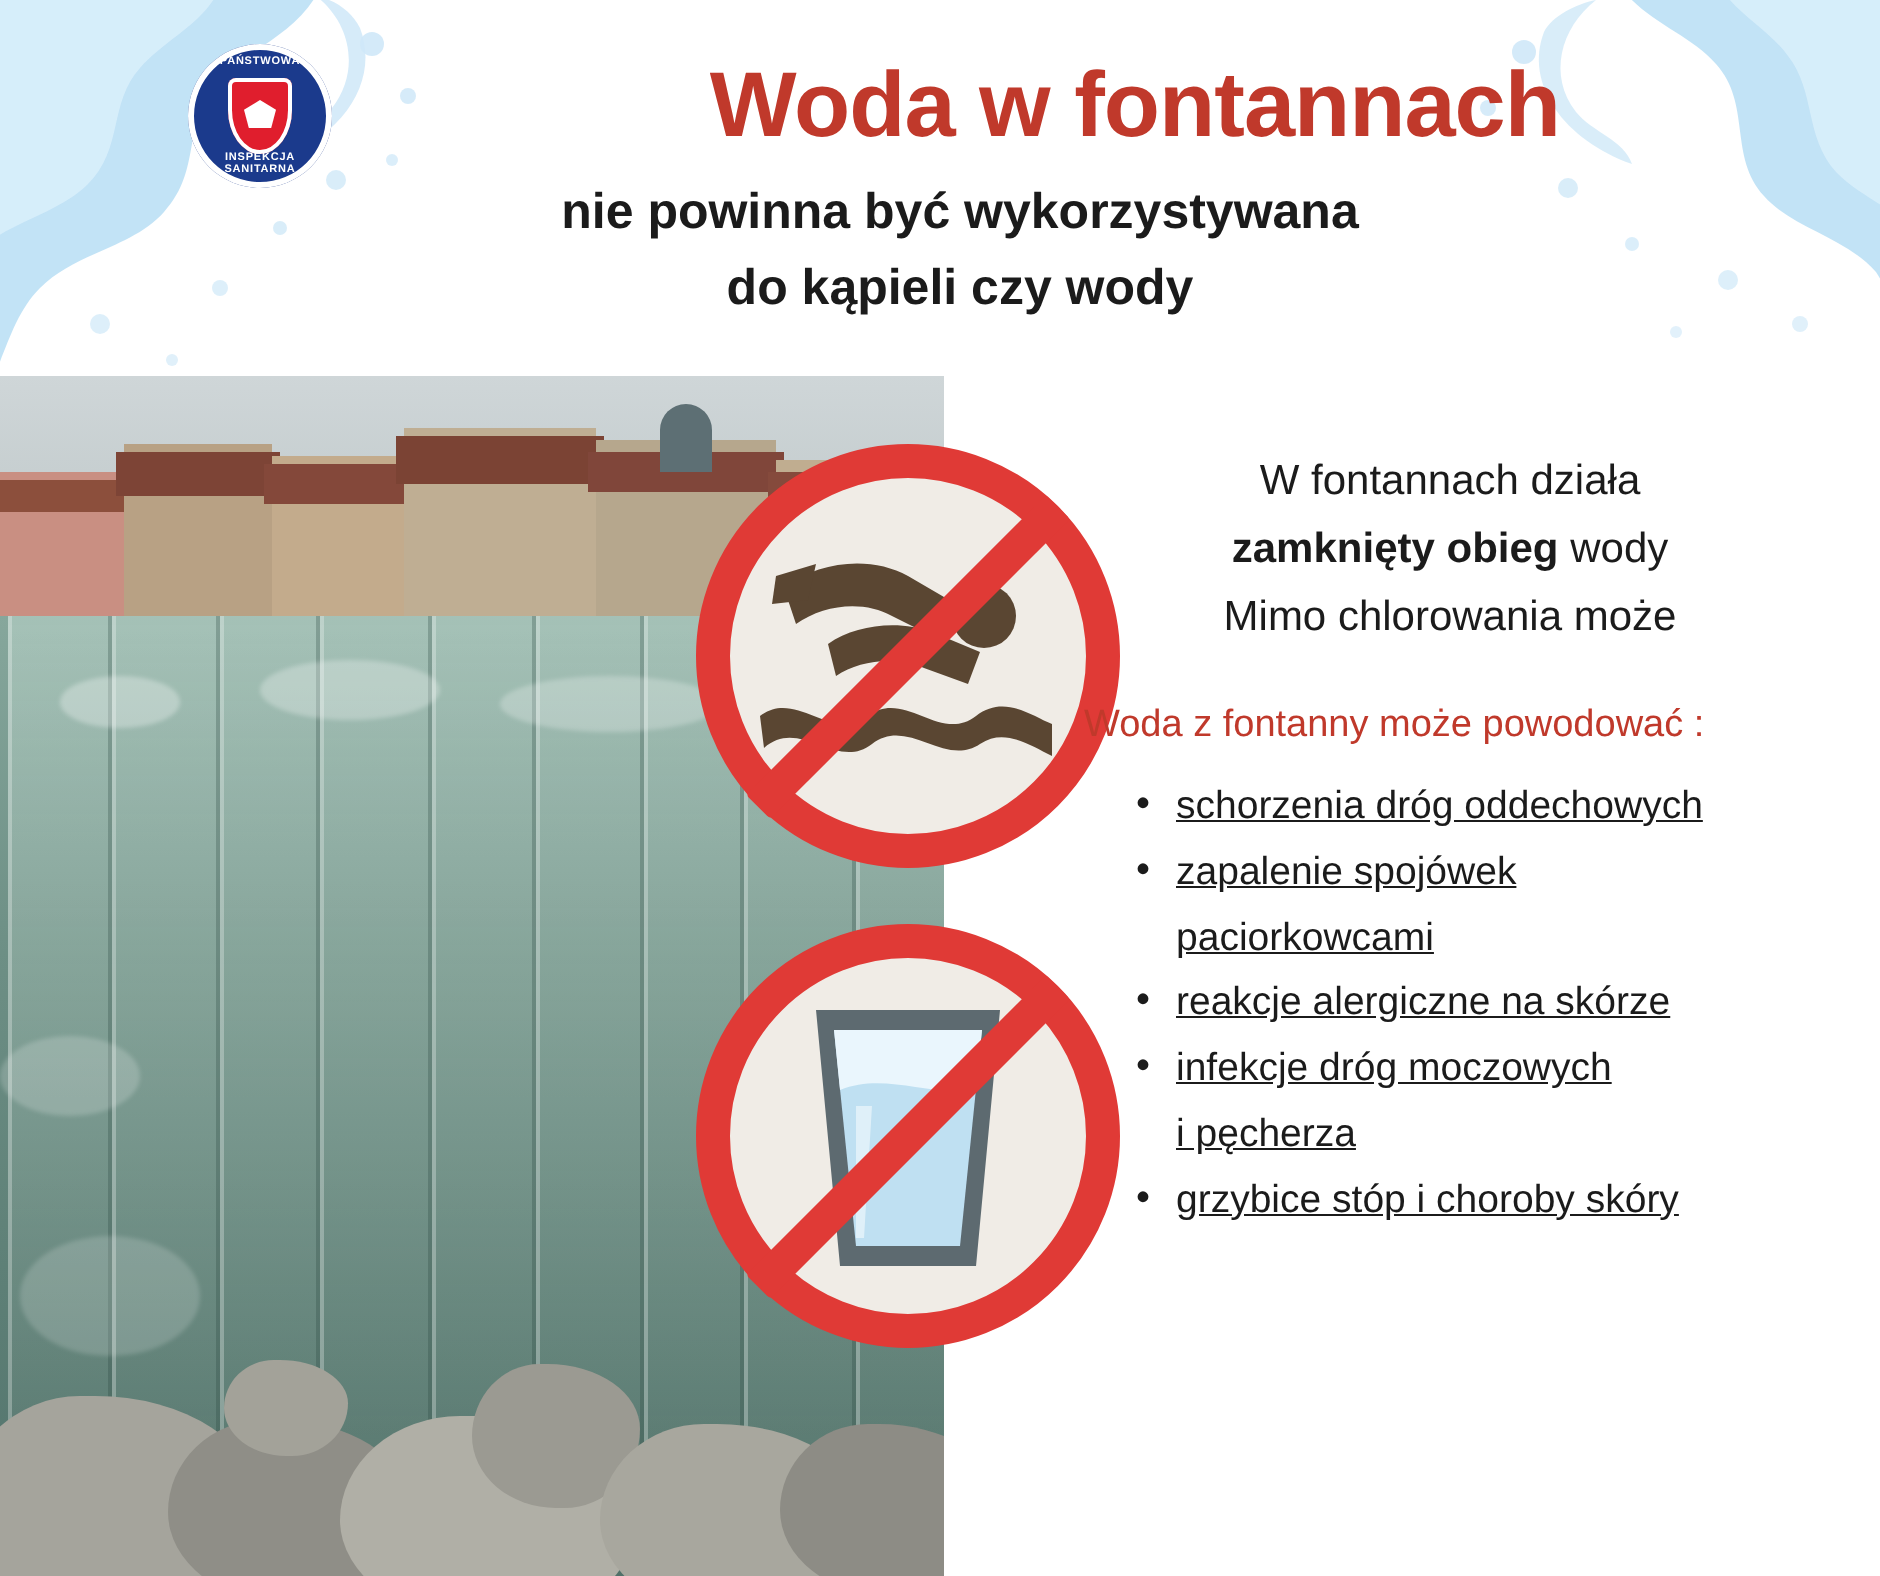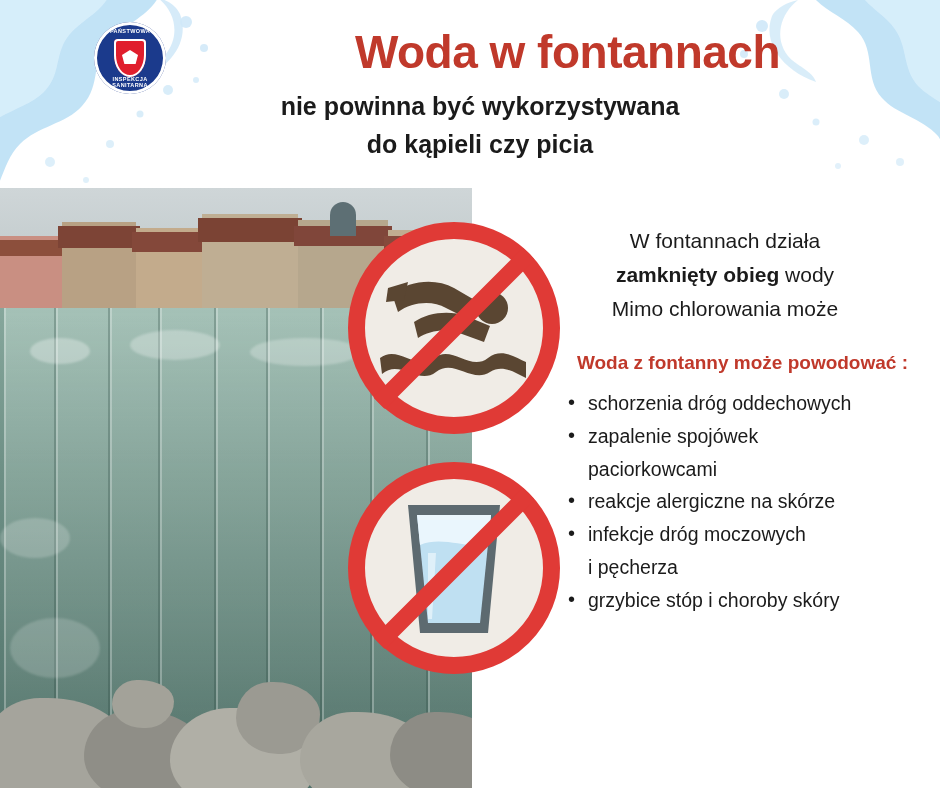--- a/index.html
+++ b/index.html
@@ -204,37 +204,38 @@
   }
   #intro {
     text-align: center;
     font-size: 21px;
     line-height: 1.62;
     color: #1b1b1b;
   }
   #intro b { font-weight: bold; text-align: right; }
   #causes-heading {
     margin-top: 26px;
-    text-align: right;
+    text-align: left;
     font-size: 19px;
-    font-weight: bold;
+    font-weight: normal;
     color: #c0392b;
   }
   #causes {
     margin: 14px 0 0 0;
     padding: 0 0 0 26px;
     list-style: none;
     font-size: 19.5px;
     line-height: 1.58;
     color: #1b1b1b;
   }
   #causes li {
     position: relative;
     padding-left: 20px;
     margin-bottom: 2px;
+    text-decoration: underline;
   }
   #causes li:before {
     content: "\2022";
     position: absolute;
     left: 0;
     top: -1px;
     font-size: 20px;
     color: #1b1b1b;
   }
   #causes li.cont-item:before { content: ""; }
@@ -278,21 +279,21 @@
   <div id="logo">
     <div class="ring"></div>
     <div class="ring-text-top">PAŃSTWOWA</div>
     <div class="crest"></div>
     <div class="ring-text-bottom">INSPEKCJA SANITARNA</div>
   </div>
 
   <div id="header">
     <div id="title">Woda w fontannach</div>
     <div id="subtitle1">nie powinna być wykorzystywana</div>
-    <div id="subtitle2">do kąpieli czy picia</div>
+    <div id="subtitle2">do kąpieli czy wody</div>
   </div>
 
   <div id="photo">
     <div class="sky"></div>
 
     <div class="buildings">
       <div class="bld" style="left:0px; width:62px; height:120px; background:#c98f82;"></div>
       <div class="roof" style="left:0px; top:44px; width:62px; height:16px; background:#8c4f3c;"></div>
       <div class="bld" style="left:62px; width:74px; height:134px; background:#b8a184;"></div>
       <div class="roof" style="left:58px; top:30px; width:82px; height:22px; background:#7d4436;"></div>

